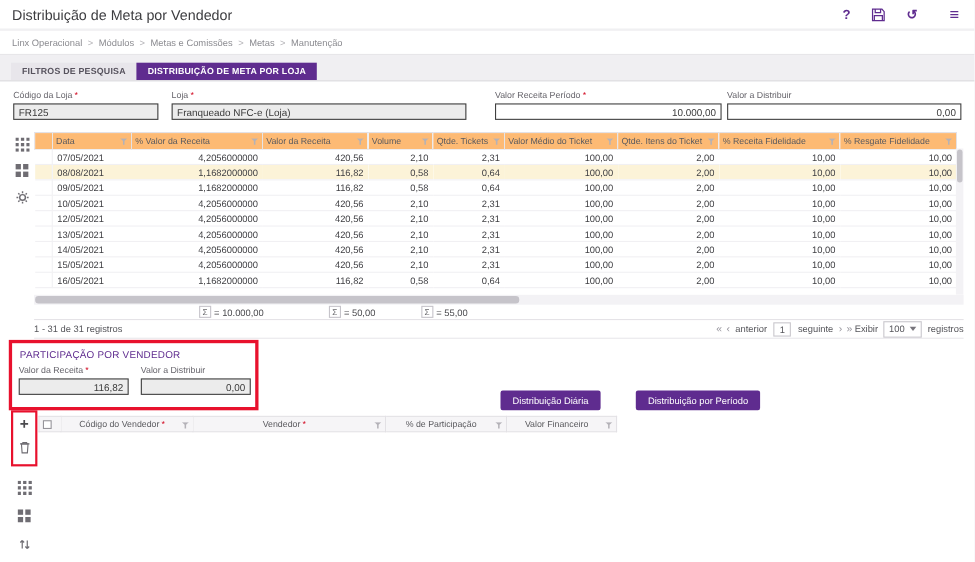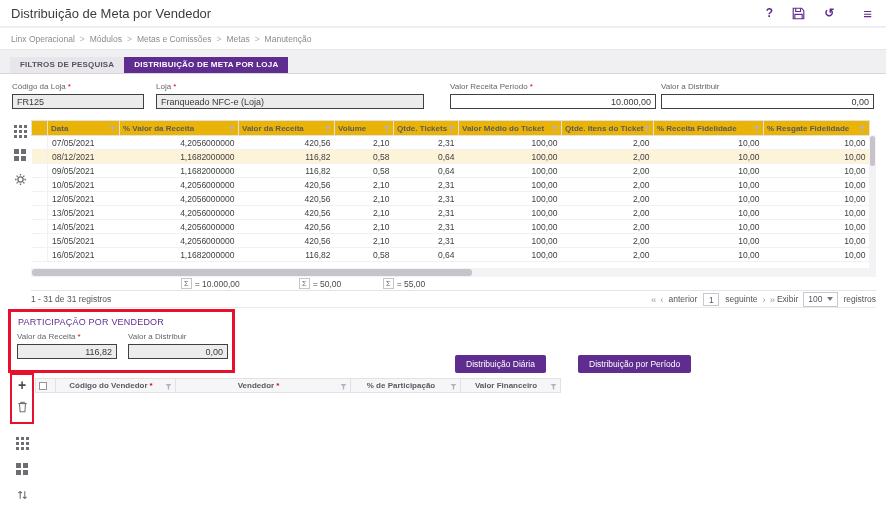--- a/index.html
+++ b/index.html
@@ -40,21 +40,21 @@
   .f-vad{left:661px;top:8px;width:213px}
 
   
   .rail1{position:absolute;left:10px;top:50px;width:20px;display:flex;flex-direction:column;align-items:center;gap:10px}
   .rail-icon{cursor:pointer;width:14px;height:14px;display:flex;align-items:center;justify-content:center}
 
   
   .grid1-wrap{position:absolute;left:31px;top:46px;width:845px;height:148px;overflow:hidden}
   table{border-collapse:collapse;table-layout:fixed}
   .grid1{width:838px}
-  .grid1 th{height:15px;background:#eab308;border:1px solid #e3e1e5;font-weight:700;color:#5a5a5e;text-align:left;padding:0 12px 0 3px;position:relative;white-space:nowrap;overflow:hidden;font-size:8px}
+  .grid1 th{height:15px;background:#fdba74;border:1px solid #e3e1e5;font-weight:400;color:#5a5a5e;text-align:left;padding:0 12px 0 3px;position:relative;white-space:nowrap;overflow:hidden;font-size:8px}
   .funnel{position:absolute;right:3px;top:4.5px;width:7px;height:6px;background:#b4b2b8;clip-path:polygon(0 0,100% 0,60% 45%,60% 100%,40% 100%,40% 45%)}
   .grid1 td{height:14px;border-bottom:1px solid #f1f0f3;padding:0 4px;font-size:8.5px;color:#3e3e42;white-space:nowrap;overflow:hidden}
   .grid1 td.num{text-align:right}
   .grid1 td.sel{border-right:1px solid #f1f0f3}
   .grid1 tr.selected td{background:#fcf3d8}
   .vscroll{position:absolute;right:0;top:15px;width:7px;height:133px;background:#f3f2f5}
   .vthumb{width:5px;height:30px;margin:1px;background:#c6c4ca;border-radius:3px;cursor:pointer}
   .hscroll{position:absolute;left:31px;top:194px;width:845px;height:9px;background:#f3f2f5}
   .hthumb{height:7px;width:440px;margin:1px;background:#c6c4ca;border-radius:3px;cursor:pointer}
 
@@ -82,21 +82,21 @@
 
   
   .rail2-icon{position:absolute;left:14px;width:16px;height:16px;display:flex;align-items:center;justify-content:center;cursor:pointer}
   .rail2-plus{top:303px;font-size:14px;font-weight:700;color:#4a4a4e}
   .rail2-trash{top:325px}
   .rail2-grid{top:361px}
   .rail2-cards{top:387px}
   .rail2-sort{top:413px}
   .grid2-wrap{position:absolute;left:35px;top:304px}
   .grid2{width:525px}
-  .grid2 th{height:14px;background:#f6f5f7;border:1px solid #e3e1e5;font-weight:700;color:#5a5a5e;text-align:center;position:relative;padding:0 12px 0 3px;white-space:nowrap;overflow:hidden;font-size:8px}
+  .grid2 th{height:14px;background:#f6f5f7;border:1px solid #e3e1e5;font-weight:400;color:#5a5a5e;text-align:center;position:relative;padding:0 12px 0 3px;white-space:nowrap;overflow:hidden;font-size:8px}
   .checkbox{display:inline-block;width:8px;height:8px;border:1px solid #96949a;background:#fff;vertical-align:middle;cursor:pointer}
 
   
   .redbox{position:absolute;border:3px solid #e8112d;pointer-events:none;z-index:40}
   .redbox1{left:8px;top:235px;width:227px;height:64px}
   .redbox2{left:10px;top:299px;width:24px;height:51px;border-width:2px}
 </style>
 </head>
 <body>
 
@@ -222,21 +222,21 @@
             <td class="num">420,56</td>
             <td class="num">2,10</td>
             <td class="num">2,31</td>
             <td class="num">100,00</td>
             <td class="num">2,00</td>
             <td class="num">10,00</td>
             <td class="num">10,00</td>
           </tr>
           <tr class="selected">
             <td class="sel"></td>
-            <td>08/12/2021</td>
+            <td>08/08/2021</td>
             <td class="num">1,1682000000</td>
             <td class="num">116,82</td>
             <td class="num">0,58</td>
             <td class="num">0,64</td>
             <td class="num">100,00</td>
             <td class="num">2,00</td>
             <td class="num">10,00</td>
             <td class="num">10,00</td>
           </tr>
           <tr>

